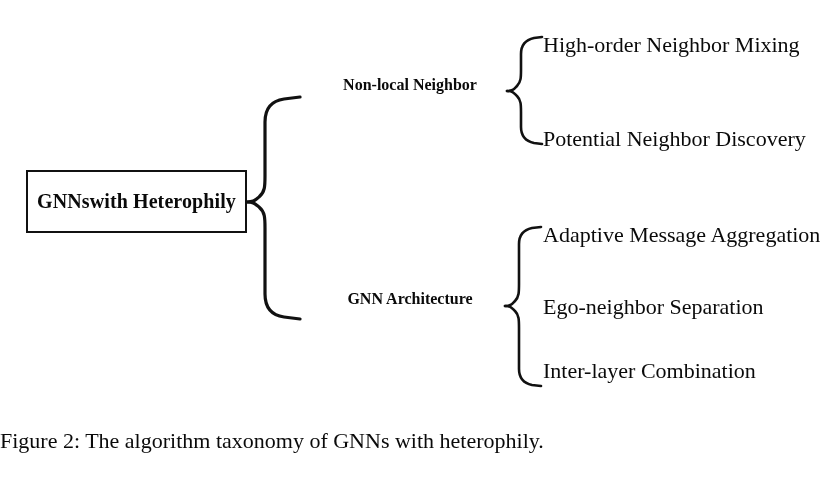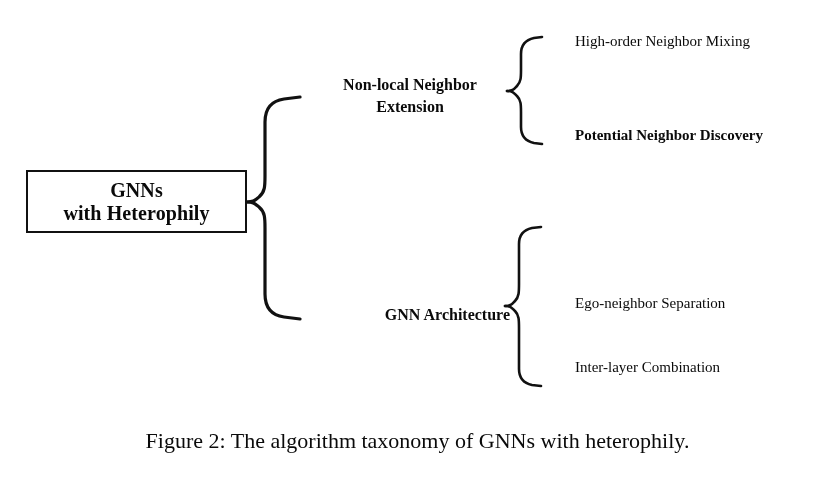--- a/index.html
+++ b/index.html
@@ -30,21 +30,21 @@
   .root-box {
     position: absolute;
     left: 26px;
     top: 170px;
     width: 221px;
     height: 63px;
     border: 2.5px solid #111111;
     background: #ffffff;
     box-sizing: border-box;
     display: flex;
-    flex-direction: column;
+    flex-direction: row;
     align-items: center;
     justify-content: center;
     line-height: 1.12;
   }
   .root-box .ln {
     font-weight: bold;
     font-size: 20px;
     letter-spacing: 0.1px;
     white-space: nowrap;
   }
@@ -52,46 +52,44 @@
   
   .mid-label {
     position: absolute;
     text-align: center;
     font-weight: bold;
     font-size: 16px;
     line-height: 1.38;
     white-space: nowrap;
   }
   #mid-label-0 { left: 310px; top: 74px;  width: 200px; }
-  #mid-label-1 { left: 310px; top: 304px; width: 200px; text-align: right; }
+  #mid-label-1 { left: 310px; top: 288px; width: 200px; }
   .mid-label .ln { display: block; }
 
   
   .leaf-label {
     position: absolute;
     left: 543px;
-    font-size: 15px;
+    font-size: 22px;
     font-weight: normal;
     white-space: nowrap;
     line-height: 1;
-    margin-left: 32px;
   }
   #leaf-0 { top: 34px;  }
-  #leaf-1 { top: 128px; font-weight: bold; }
+  #leaf-1 { top: 128px; }
   #leaf-2 { top: 224px; }
   #leaf-3 { top: 296px; text-align: right; }
   #leaf-4 { top: 360px; }
 
   
   .caption {
     position: absolute;
     left: 0;
     top: 428px;
     width: 835px;
-    text-align: center;
     font-size: 22px;
     font-weight: normal;
     white-space: nowrap;
   }
 </style>
 </head>
 <body>
 
 <div id="figure-root">
 
@@ -143,28 +141,28 @@
     </g>
   </svg>
 
   <div class="root-box">
     <span class="ln">GNNs</span>
     <span class="ln">with Heterophily</span>
   </div>
 
   <div class="mid-label" id="mid-label-0">
     <span class="ln">Non-local Neighbor</span>
-    <span class="ln">Extension</span>
   </div>
 
   <div class="mid-label" id="mid-label-1">
     <span class="ln">GNN Architecture</span>
   </div>
 
   <div class="leaf-label" id="leaf-0">High-order Neighbor Mixing</div>
   <div class="leaf-label" id="leaf-1">Potential Neighbor Discovery</div>
 
+  <div class="leaf-label" id="leaf-2">Adaptive Message Aggregation</div>
   <div class="leaf-label" id="leaf-3">Ego-neighbor Separation</div>
   <div class="leaf-label" id="leaf-4">Inter-layer Combination</div>
 
   <div class="caption">Figure 2: The algorithm taxonomy of GNNs with heterophily.</div>
 
 </div>
 
 </body></html>

